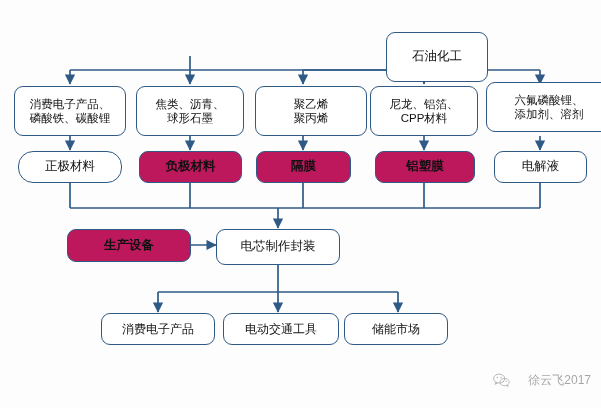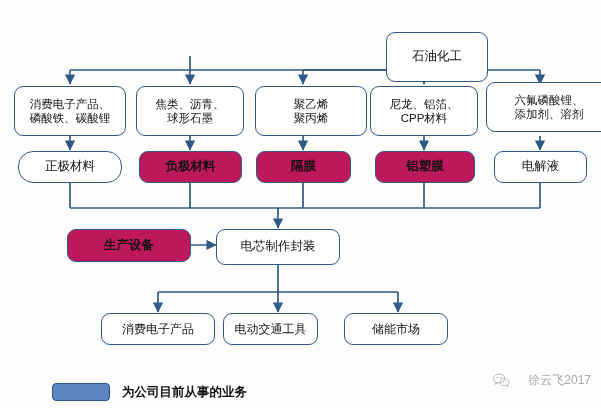--- a/index.html
+++ b/index.html
@@ -190,31 +190,27 @@
   <div class="node mid filled" style="left:46px; top:229px; width:124px; height:33px;margin-left:21px;">
     <span class="txt">生产设备</span>
   </div>
   <div class="node mid" style="left:216px; top:229px; width:124px; height:36px;">
     <span class="txt">电芯制作封装</span>
   </div>
 
   <div class="node r5" style="left:101px; top:313px; width:114px; height:32px;">
     <span class="txt">消费电子产品</span>
   </div>
-  <div class="node r5" style="left:223px; top:313px; width:95px; height:32px;justify-content:center;">
+  <div class="node r5" style="left:223px; top:313px; width:116px; height:32px;justify-content:center;">
     <span class="txt">电动交通工具</span>
   </div>
   <div class="node r5" style="left:344px; top:313px; width:104px; height:32px;">
     <span class="txt">储能市场</span>
   </div>
 
-  <div class="legend">
-    <div class="legend-swatch"></div>
-    <div class="legend-label">为公司目前从事的业务</div>
-  </div>
 
   <div class="watermark">
     <span class="wechat-icon">
       <svg viewBox="0 0 22 19" width="17" height="15" xmlns="http://www.w3.org/2000/svg">
         <ellipse cx="8" cy="7" rx="7.2" ry="5.8" fill="none" stroke="#555" stroke-width="1.2"></ellipse>
         <path d="M4,11.6 L2.4,14.4 L5.6,12.9" fill="none" stroke="#555" stroke-width="1.2"></path>
         <circle cx="5.6" cy="5.6" r="0.95" fill="#555"></circle>
         <circle cx="10.4" cy="5.6" r="0.95" fill="#555"></circle>
         <ellipse cx="15" cy="11.6" rx="5.8" ry="4.6" fill="none" stroke="#555" stroke-width="1.1"></ellipse>
         <path d="M18.3,15.1 L19.7,17.2 L17.2,16.1" fill="none" stroke="#555" stroke-width="1.1"></path>

